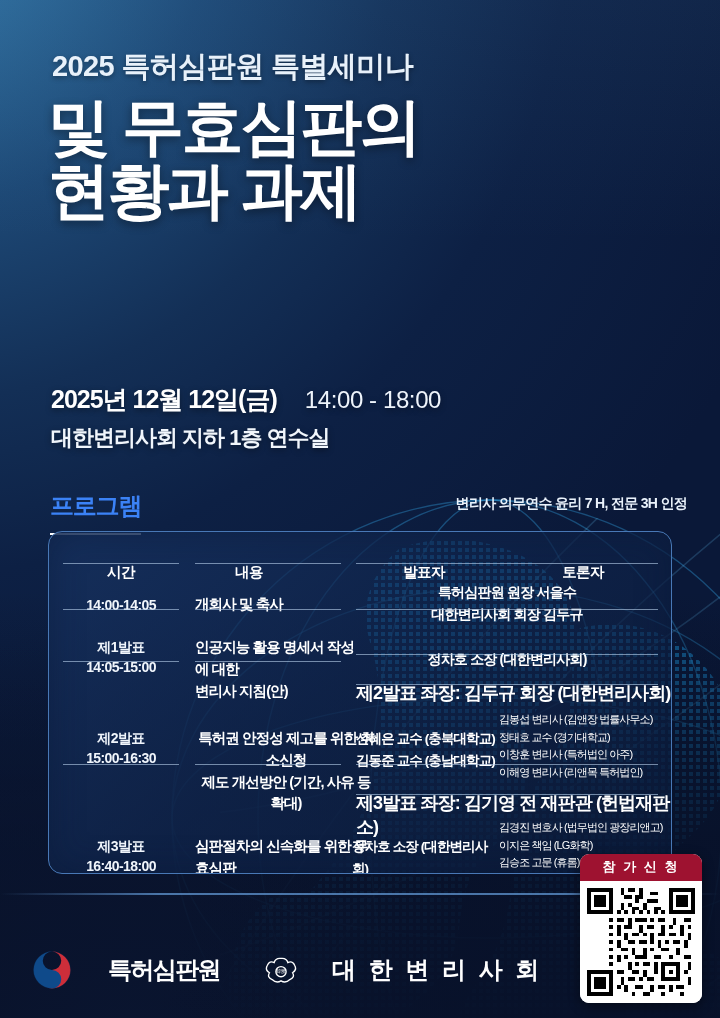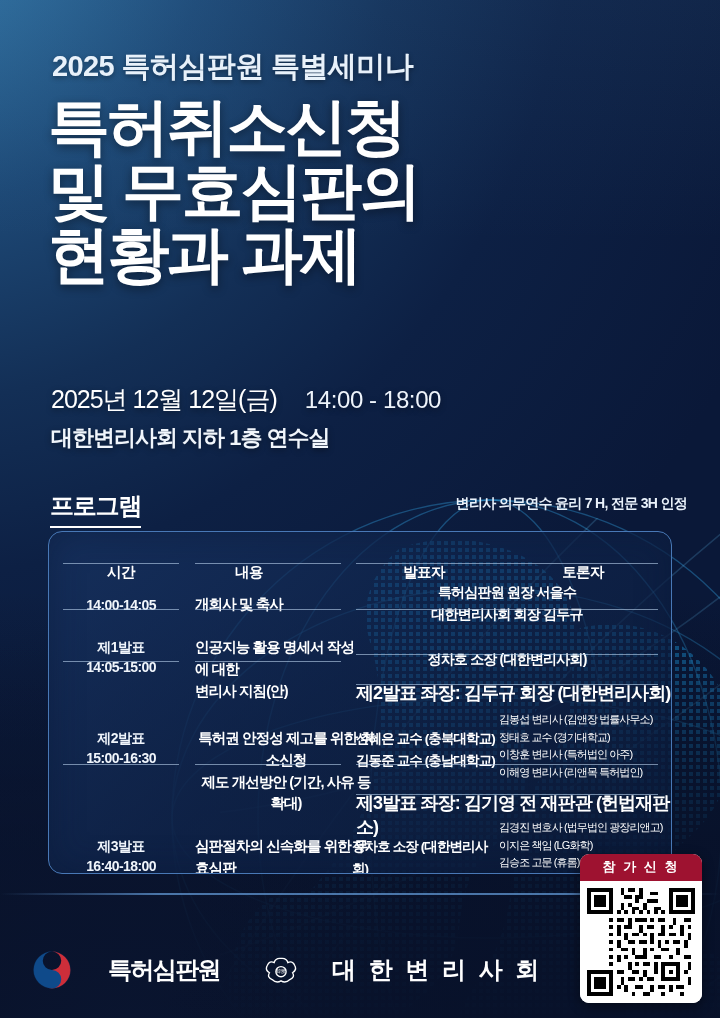--- a/index.html
+++ b/index.html
@@ -44,33 +44,33 @@
     font-size:62px; line-height:1.03; font-weight:800; letter-spacing:-2.6px;
     color:#ffffff; text-shadow:0 3px 10px rgba(0,0,0,.42);
   }
   .title div{ white-space:nowrap; }
 
   .when{
     position:absolute; left:51px; top:383px;
     font-size:0; white-space:nowrap;
     text-shadow:0 2px 6px rgba(0,0,0,.4);
   }
-  .when .d{ font-size:25px; font-weight:400; letter-spacing:-1px; color:#fff; }
+  .when .d{ font-size:25px; font-weight:700; letter-spacing:-1px; color:#fff; }
   .when .t{ font-size:24px; font-weight:500; letter-spacing:-.4px; color:#eef4fb; margin-left:28px; }
 
   .where{
     position:absolute; left:51px; top:423px;
     font-size:22px; font-weight:600; letter-spacing:-1px; color:#f1f6fc;
     text-shadow:0 2px 6px rgba(0,0,0,.4);
   }
 
   .prog-label{
     position:absolute; left:50px; top:490px;
-    font-size:24px; font-weight:800; letter-spacing:-1.2px; color:#ffffff;
-    border-bottom:2px solid #ffffff; padding-bottom:4px;
+    font-size:24px; font-weight:800; letter-spacing:-1.2px; color:#3b82f6;
+    border-bottom:2px solid #ffffff; padding-bottom:11px;
   }
   .prog-note{
     position:absolute; right:33px; top:495px;
     font-size:14px; font-weight:700; letter-spacing:-.7px; color:#eaf2fb;
   }
 
   
   .card{
     position:absolute; left:48px; top:531px; width:624px; height:343px;
     border:1.5px solid #4878b6; border-radius:14px;
@@ -165,21 +165,20 @@
 </svg>
 
 <div class="bg-topfade"></div>
 <div class="bg-vignette"></div>
 
 <div class="wrap">
 
   <div class="kicker">2025 특허심판원 특별세미나</div>
 
   <div class="title">
-    <div>특허취소신청</div>
     <div>및 무효심판의</div>
     <div>현황과 과제</div>
   </div>
 
   <div class="when">
     <span class="d">2025년 12월 12일(금)</span><span class="t">14:00 - 18:00</span>
   </div>
   <div class="where">대한변리사회 지하 1층 연수실</div>
 
   <div class="prog-label">프로그램</div>

